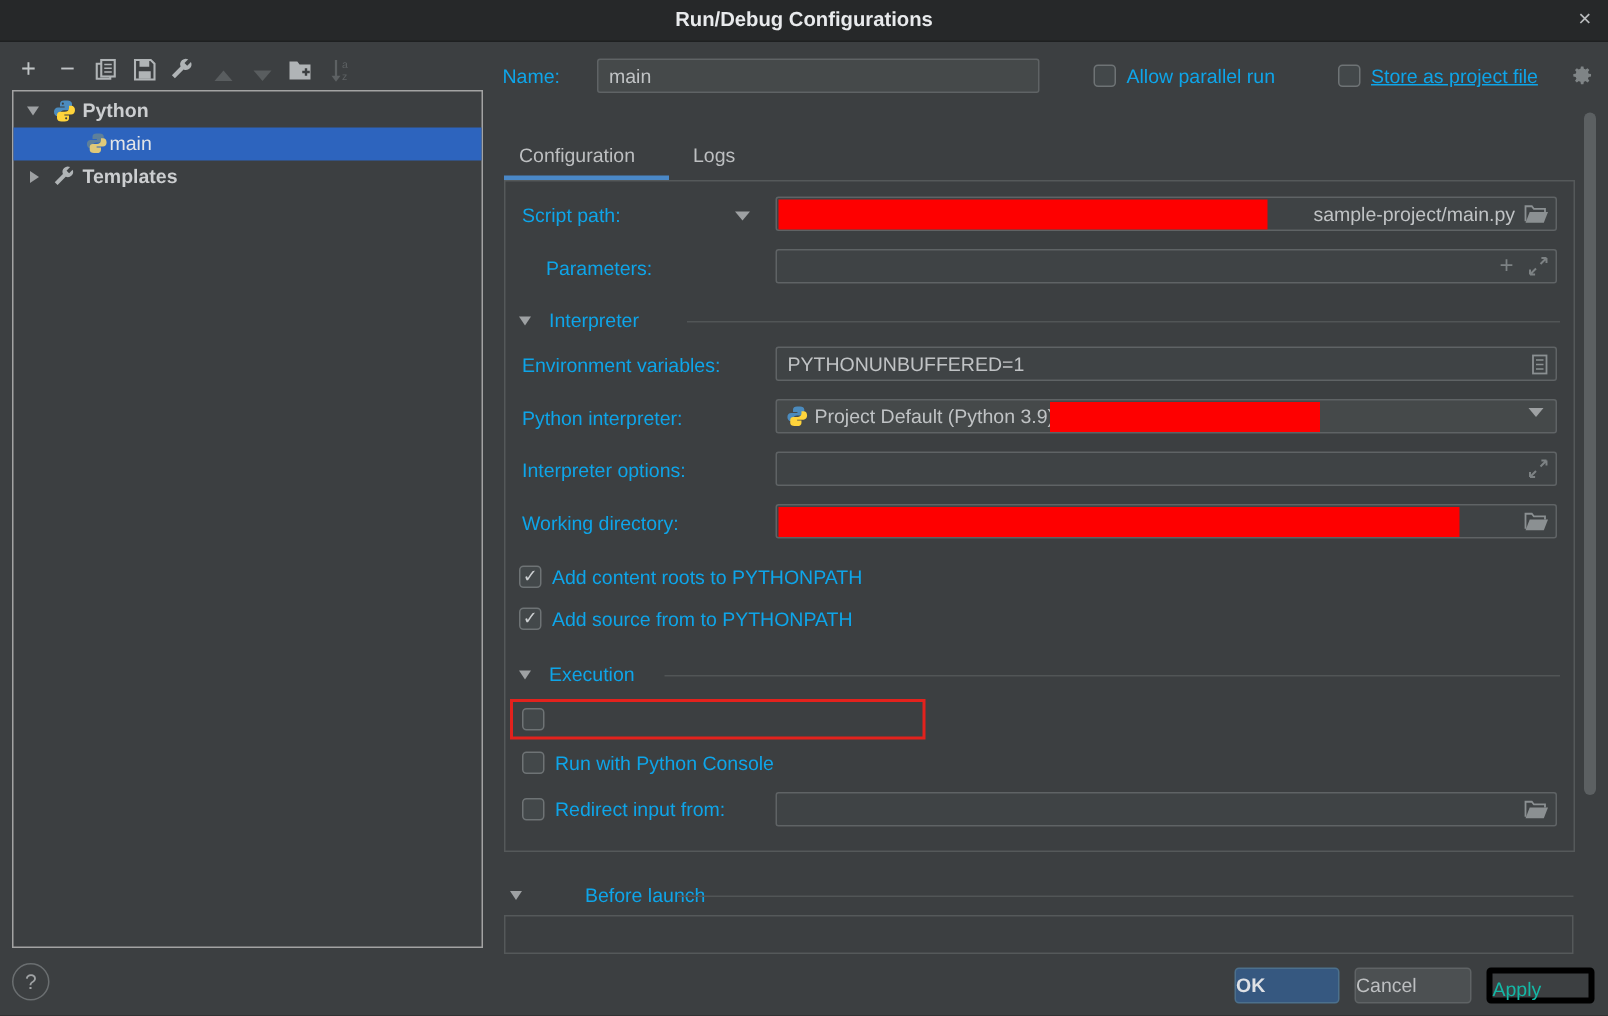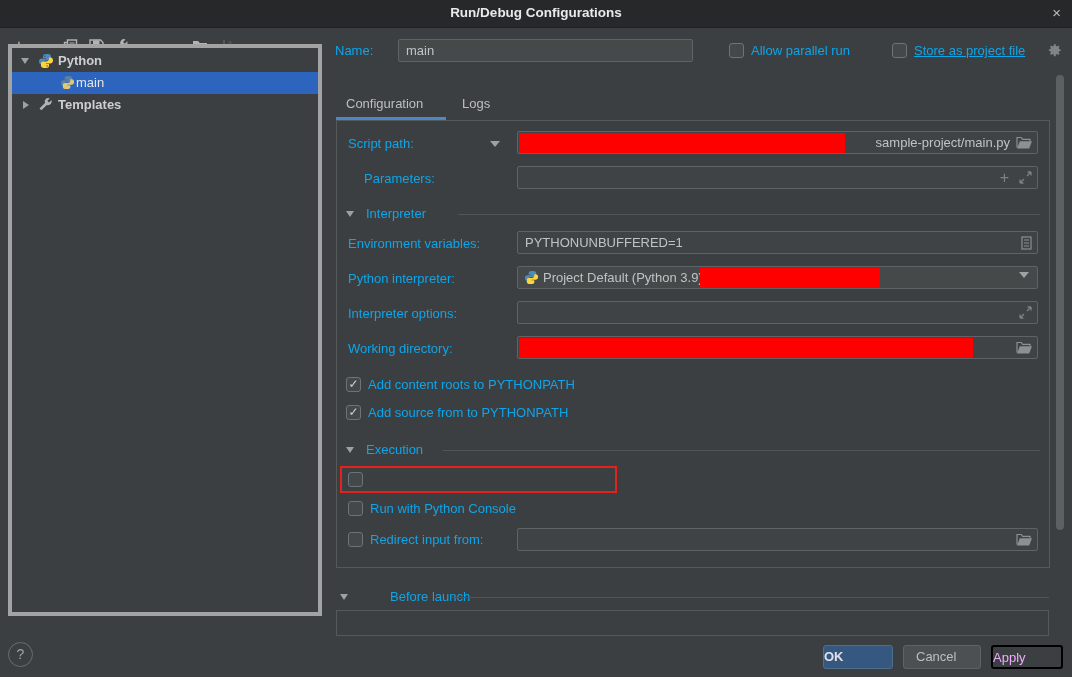--- a/index.html
+++ b/index.html
@@ -12,22 +12,22 @@
   .title{position:absolute;left:0;top:5px;width:100%;text-align:center;font-weight:bold;
     color:#e8eaec;font-size:13.5px;}
   .close-x{position:absolute;right:11px;top:4px;color:#b9bbbd;font-size:15px;cursor:default;}
   
   .tb-icon{position:absolute;top:38px;width:18px;height:18px;text-align:center;}
   .plusminus{font-size:17px;line-height:16px;color:#c0c4c6;}
   .tri{width:0;height:0;display:inline-block;}
   .tri-up-dis{border-left:6px solid transparent;border-right:6px solid transparent;border-bottom:7px solid #595d5f;}
   .tri-down-dis{border-left:6px solid transparent;border-right:6px solid transparent;border-top:7px solid #595d5f;}
   
-  .tree-panel{position:absolute;left:8px;top:44px;width:314px;height:572px;
-    border:4px solid #a3a3a3;box-sizing:border-box;background:#3c3f41;}
+  .tree-panel{position:absolute;left:8px;top:60px;width:314px;height:572px;
+    border:1px solid #a3a3a3;box-sizing:border-box;background:#3c3f41;}
   .tree-row{position:absolute;left:0;width:100%;height:22px;}
   .tree-row.selected{background:#2d64be;}
   .tree-label{position:absolute;top:3px;white-space:nowrap;}
   .bold{font-weight:bold;color:#ccced0;}
   .chev{position:absolute;width:0;height:0;}
   .chev-down{border-left:4.5px solid transparent;border-right:4.5px solid transparent;border-top:6px solid #9ea1a3;}
   .chev-right{border-top:4.5px solid transparent;border-bottom:4.5px solid transparent;border-left:6px solid #9ea1a3;}
   
   .lbl{position:absolute;white-space:nowrap;color:#0ea5e9;}
   .fld{position:absolute;height:23px;background:#3f4345;border:1px solid #5f6365;
@@ -50,21 +50,21 @@
   .cb::after{content:"";}
   .cb.checked::after{content:"\2713";}
   
   .redact{position:absolute;background:#fe0000;}
   .red-outline{position:absolute;border:2px solid #e3221d;box-sizing:border-box;}
   
   .btn{position:absolute;height:24px;border-radius:3px;box-sizing:border-box;text-align:left;
     line-height:22px;font-size:13px;}
   .btn-ok{background:#365880;border:1px solid #4c708c;color:#dfe1e5;font-weight:bold;}
   .btn-cancel{background:#4c5052;border:1px solid #5f6365;color:#bdbfc1;}
-  .btn-apply{background:transparent;border:2px solid #000000;color:#f0abfc;}
+  .btn-apply{background:transparent;border:4px solid #000000;color:#14b8a6;}
   .help-circle{position:absolute;left:8px;top:642px;width:25px;height:25px;border-radius:50%;
     border:1px solid #6a6e70;box-sizing:border-box;text-align:center;line-height:23px;
     color:#a0a3a5;font-size:14px;}
   .scroll-thumb{position:absolute;left:1056px;top:75px;width:8px;height:455px;background:#5c6062;border-radius:4px;}
   .before-box{position:absolute;left:336px;top:610px;width:713px;height:26px;
     border:1px solid #55595a;box-sizing:border-box;}
   .plus-glyph{color:#7d8284;font-size:16px;}
 </style>
 </head>
 <body>
@@ -268,16 +268,16 @@
 
   <div class="sec-arrow" style="left:340px;top:594px;"></div>
   <div class="lbl" style="left:358px;top:589px;margin-left:32px;">Before launch</div>
   <div class="hline" style="left:452px;top:597px;width:597px;"></div>
   <div class="before-box"></div>
 
   <div class="scroll-thumb"></div>
 
   <div class="help-circle">?</div>
   <div class="btn btn-ok" style="left:823px;top:645px;width:70px;">OK</div>
-  <div class="btn btn-cancel" style="left:903px;top:645px;width:78px;padding-left:12px;">Cancel</div>
+  <div class="btn btn-cancel" style="left:903px;top:645px;width:78px;">Cancel</div>
   <div class="btn btn-apply" style="left:991px;top:645px;width:72px;">Apply</div>
 
 </div>
 
 </body></html>

